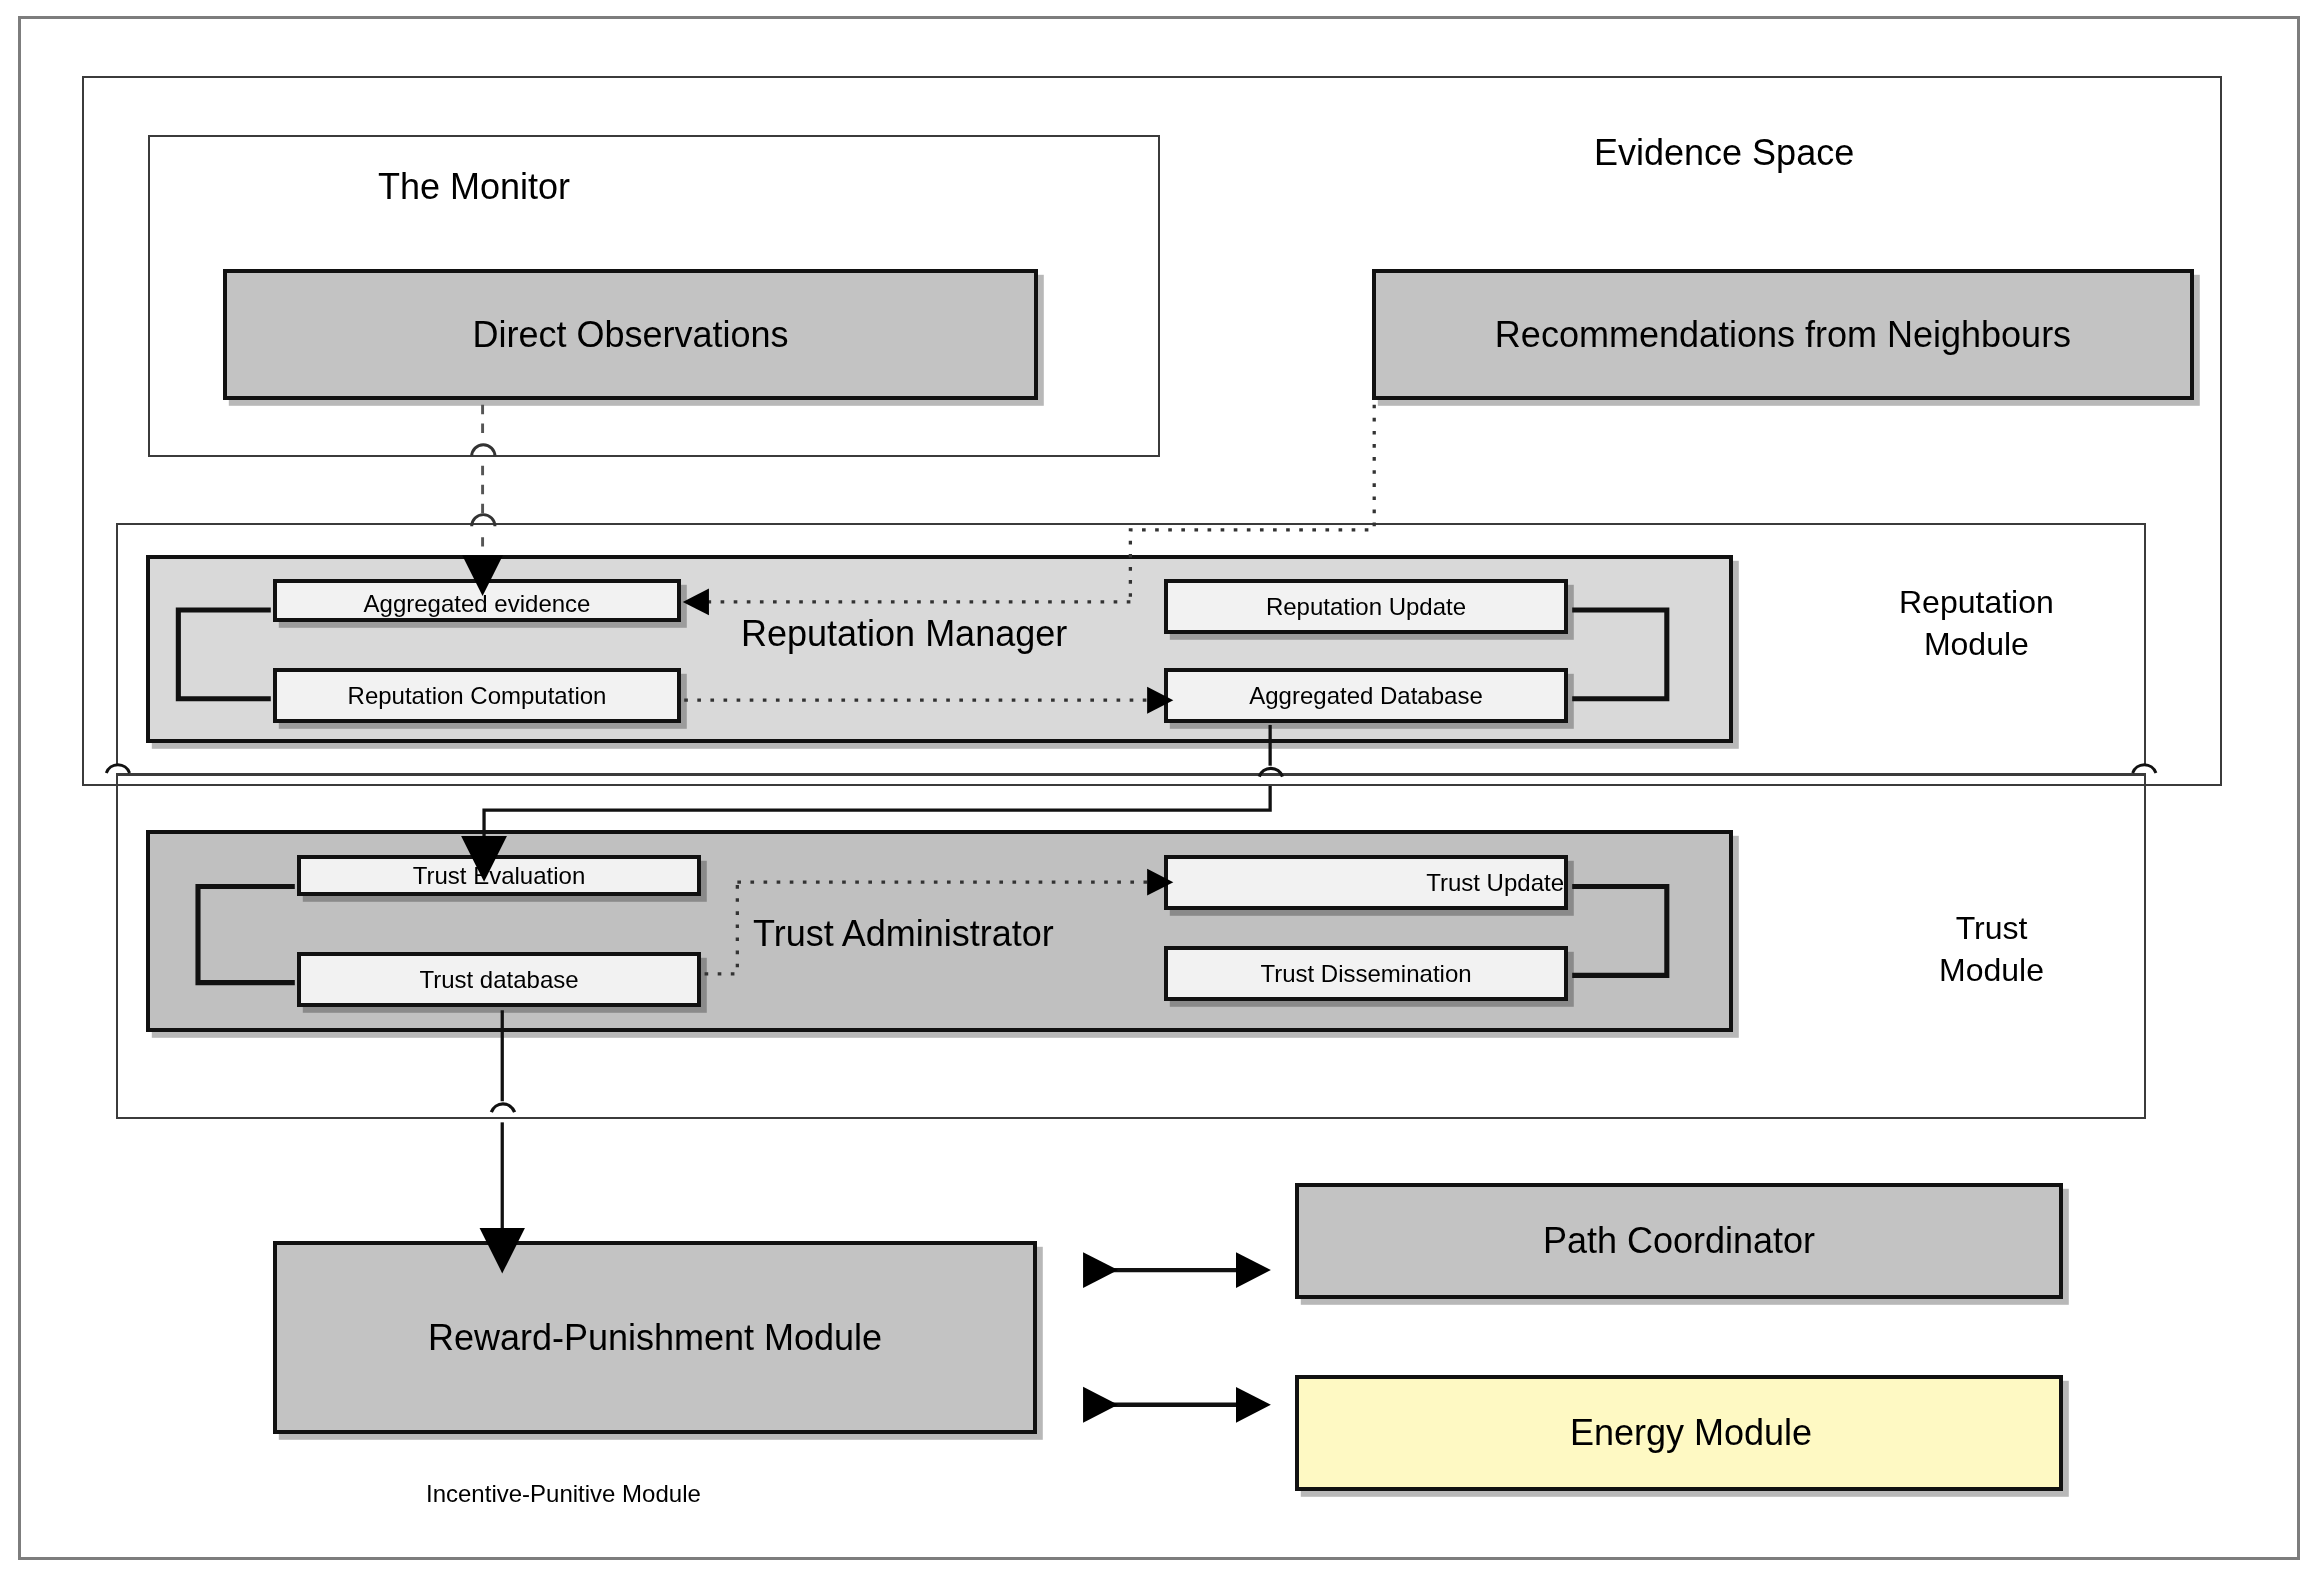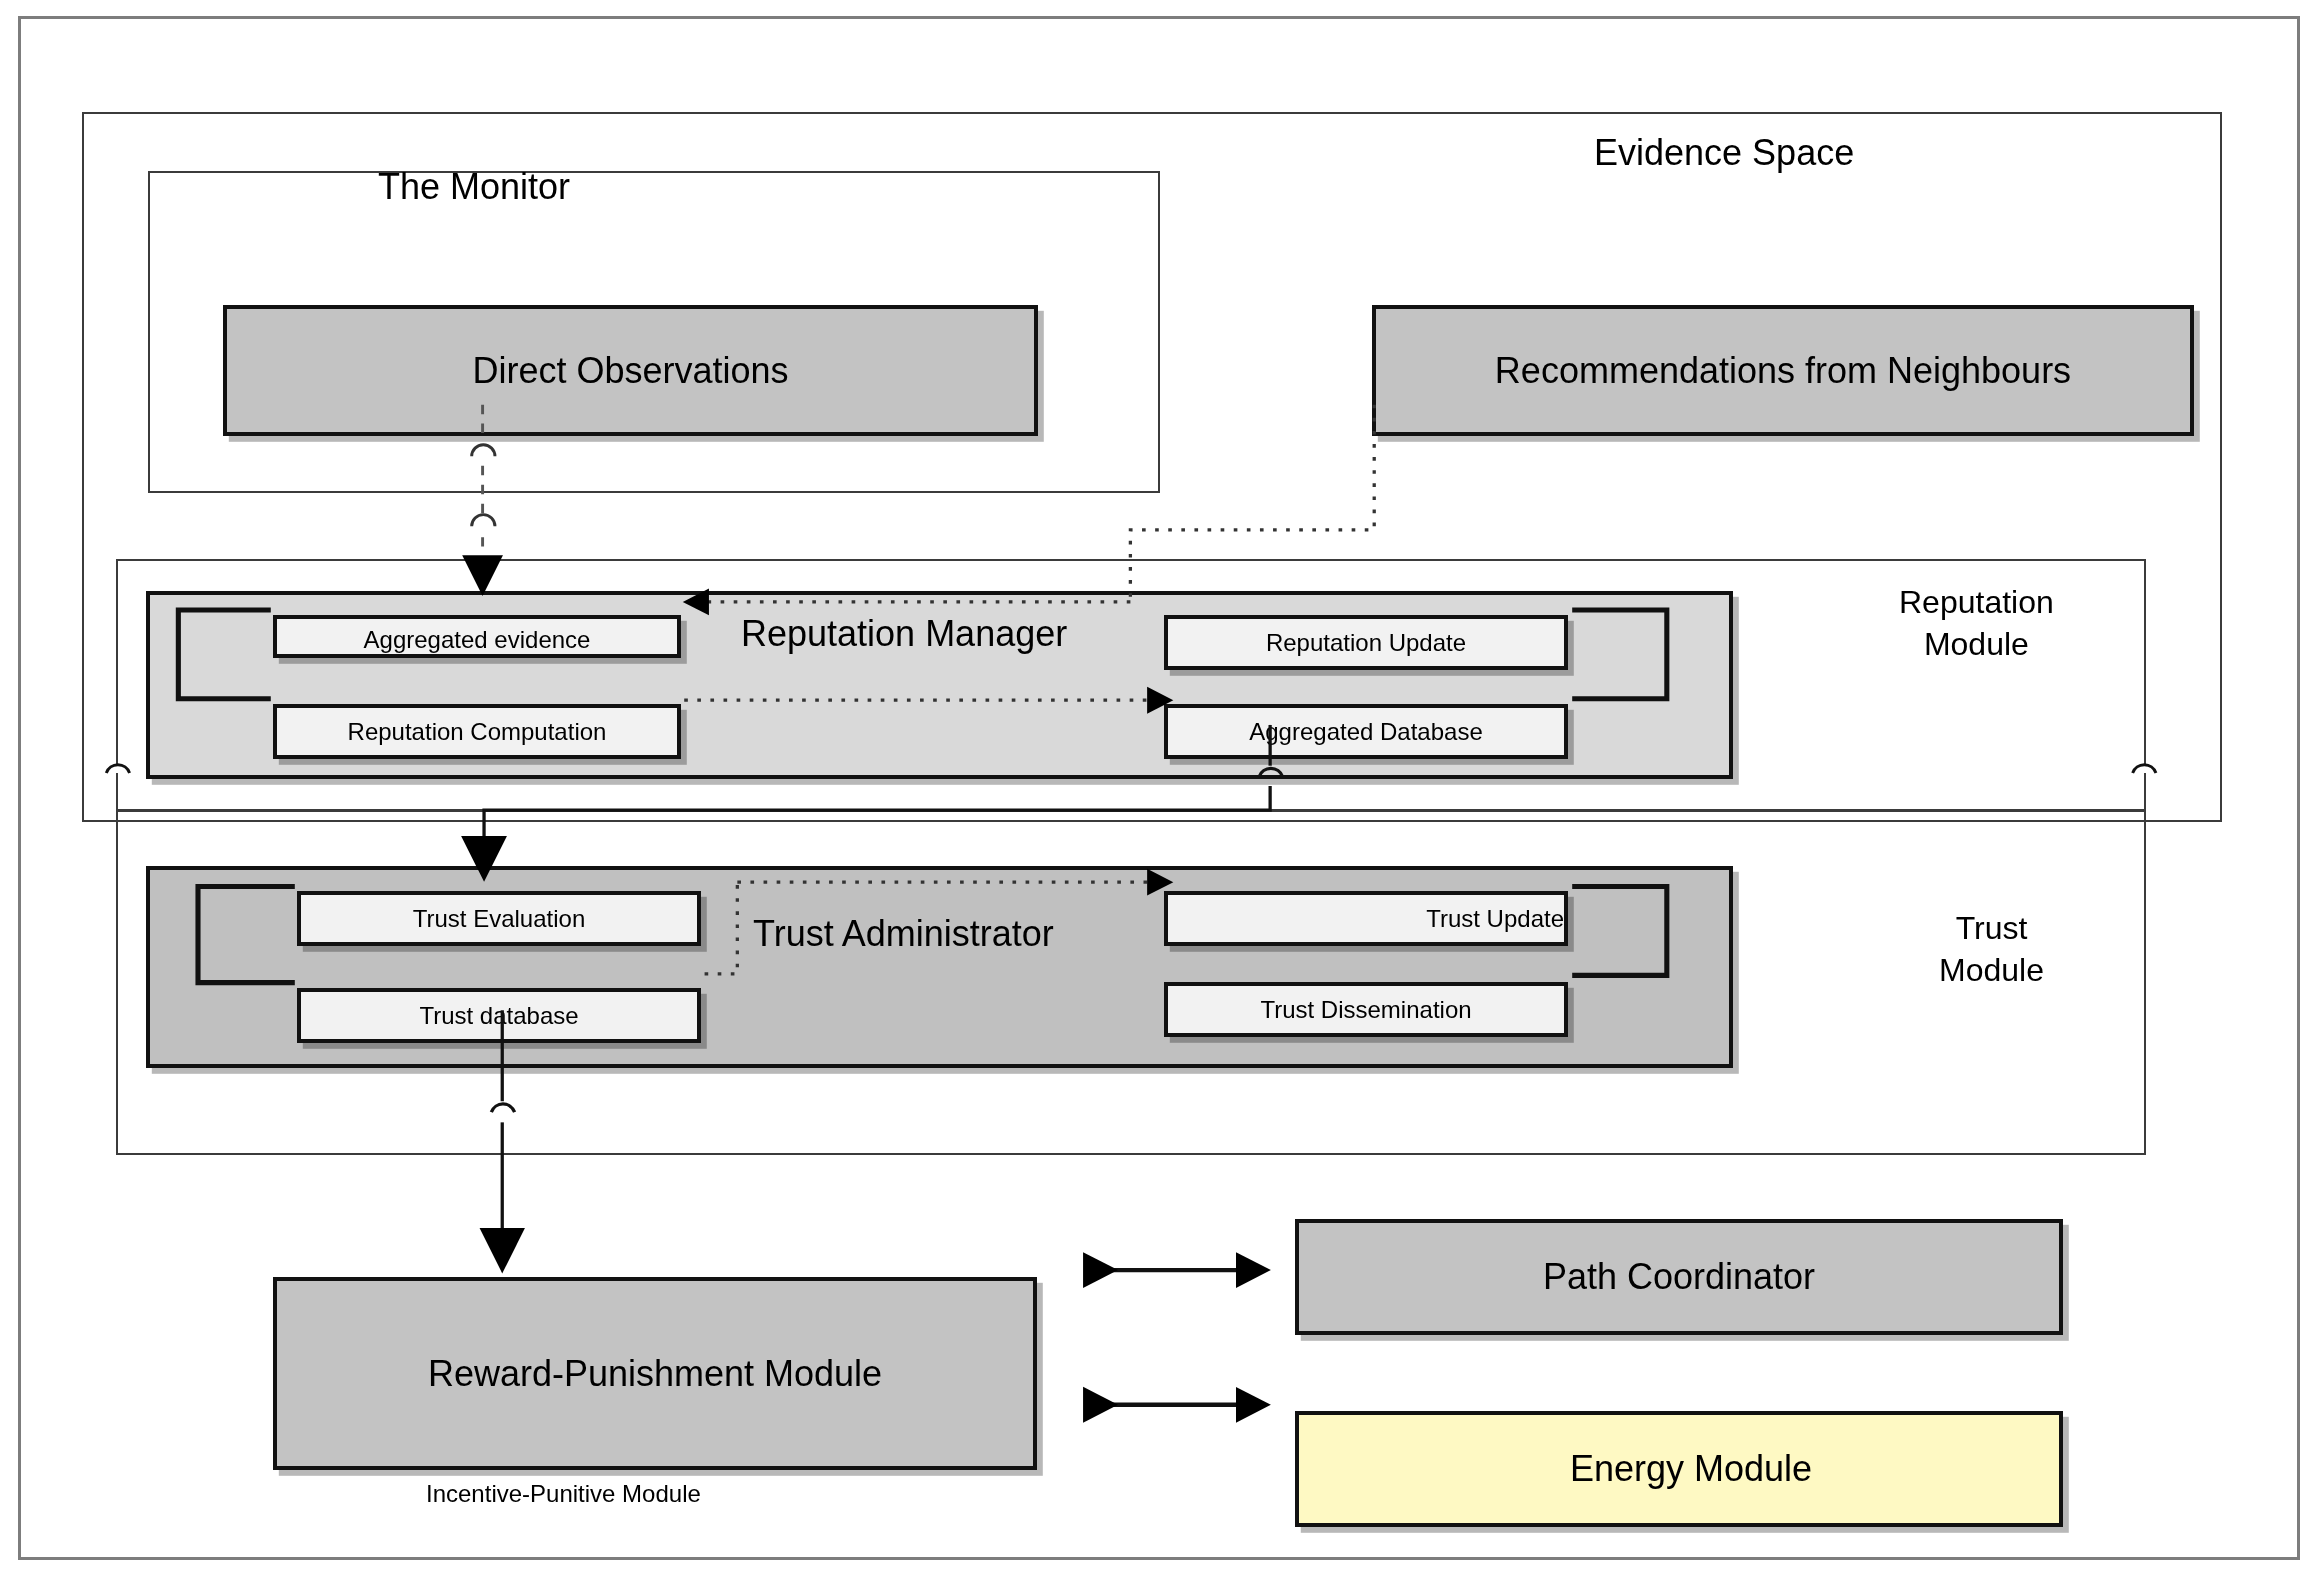--- a/index.html
+++ b/index.html
@@ -1,20 +1,20 @@
 <!DOCTYPE html>
 <html style="font-size:11.6px"><head>
 <meta charset="utf-8">
 <style>
   html,body{margin:0;padding:0;background:#fff;}
   body{width:2319px;height:1578px;font-family:"Liberation Sans",sans-serif;}
   #stage{position:relative;width:2319px;height:1578px;background:#ffffff;overflow:hidden;}
 
   
-  .box{position:absolute;box-sizing:border-box;display:flex;align-items:center;justify-content:center;text-align:center;color:#000;margin-top:36px;}
+  .box{position:absolute;box-sizing:border-box;display:flex;align-items:center;justify-content:center;text-align:center;color:#000;}
   .plain{background:#ffffff;border:2.2px solid #3a3a3a;}
   .shadowbox{border:4.4px solid #111111;box-shadow:5.8px 5.8px 0 0 rgba(0,0,0,0.28);}
   .lbl{position:absolute;color:#000;white-space:pre;}
 
   
   #frame{position:absolute;left:18px;top:16px;width:2282px;height:1544px;border:3.6px solid #7d7d7d;box-sizing:border-box;background:#fff;}
 
   
   #evidence-space{left:82px;top:76px;width:2140px;height:710px;background:#fff;border:2.9px solid #3b3b3b;}
   
@@ -76,21 +76,21 @@
   <div class="box shadowbox white-ish ttl-sm" style="left:1164px;top:668px;width:404px;height:55px;">
     <span>Aggregated Database</span>
   </div>
 
   <div class="box plain" id="trust-module"></div>
   <div class="lbl ttl-md" style="left:1939px;top:884px;text-align:center;line-height:1.3;margin-top:24px;">Trust<br>Module</div>
 
   <div class="box shadowbox midgrey" style="left:146px;top:830px;width:1587px;height:202px;"></div>
   <div class="lbl ttl" style="left:753px;top:913px;">Trust Administrator</div>
 
-  <div class="box shadowbox white-ish ttl-sm" style="left:297px;top:855px;width:404px;height:55px;">
+  <div class="box shadowbox white-ish ttl-sm" style="left:297px;top:855px;width:404px;height:41px;">
     <span>Trust Evaluation</span>
   </div>
   <div class="box shadowbox white-ish ttl-sm" style="left:297px;top:952px;width:404px;height:55px;">
     <span>Trust database</span>
   </div>
   <div class="box shadowbox white-ish ttl-sm" style="left:1164px;top:855px;width:404px;height:55px;justify-content:flex-end;">
     <span>Trust Update</span>
   </div>
   <div class="box shadowbox white-ish ttl-sm" style="left:1164px;top:946px;width:404px;height:55px;">
     <span>Trust Dissemination</span>

